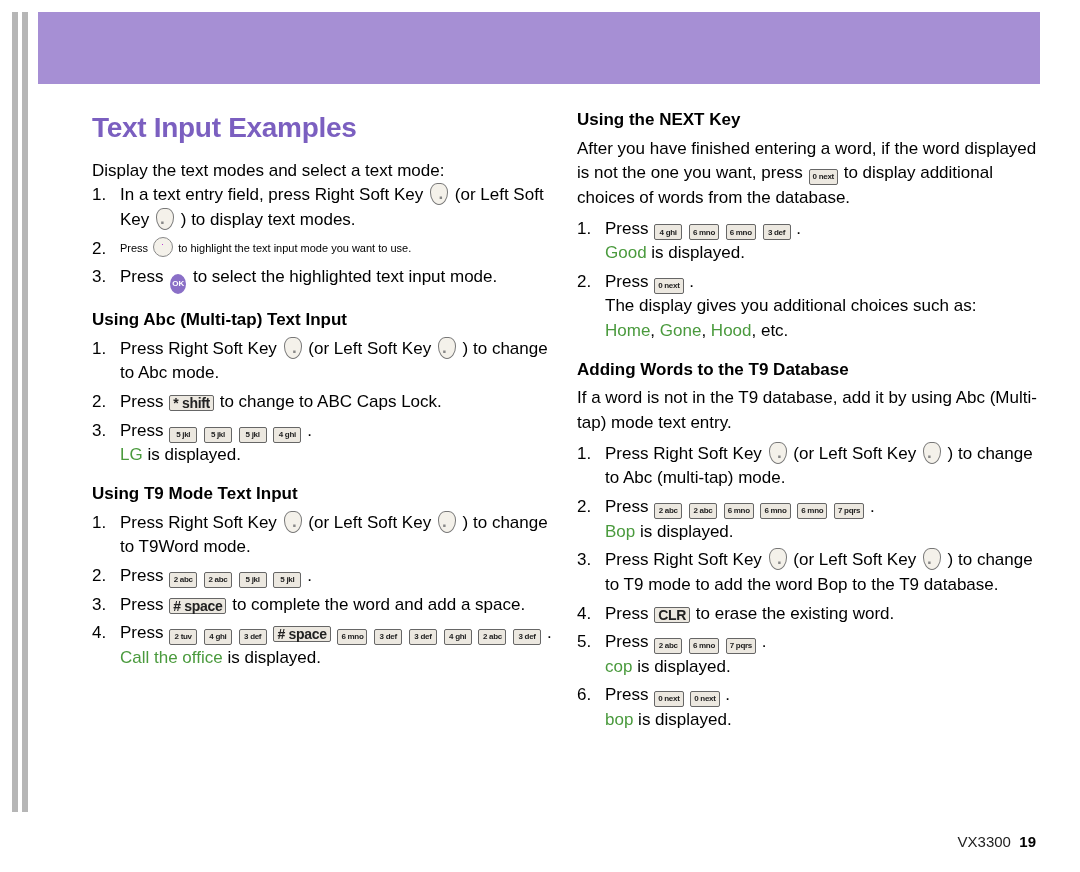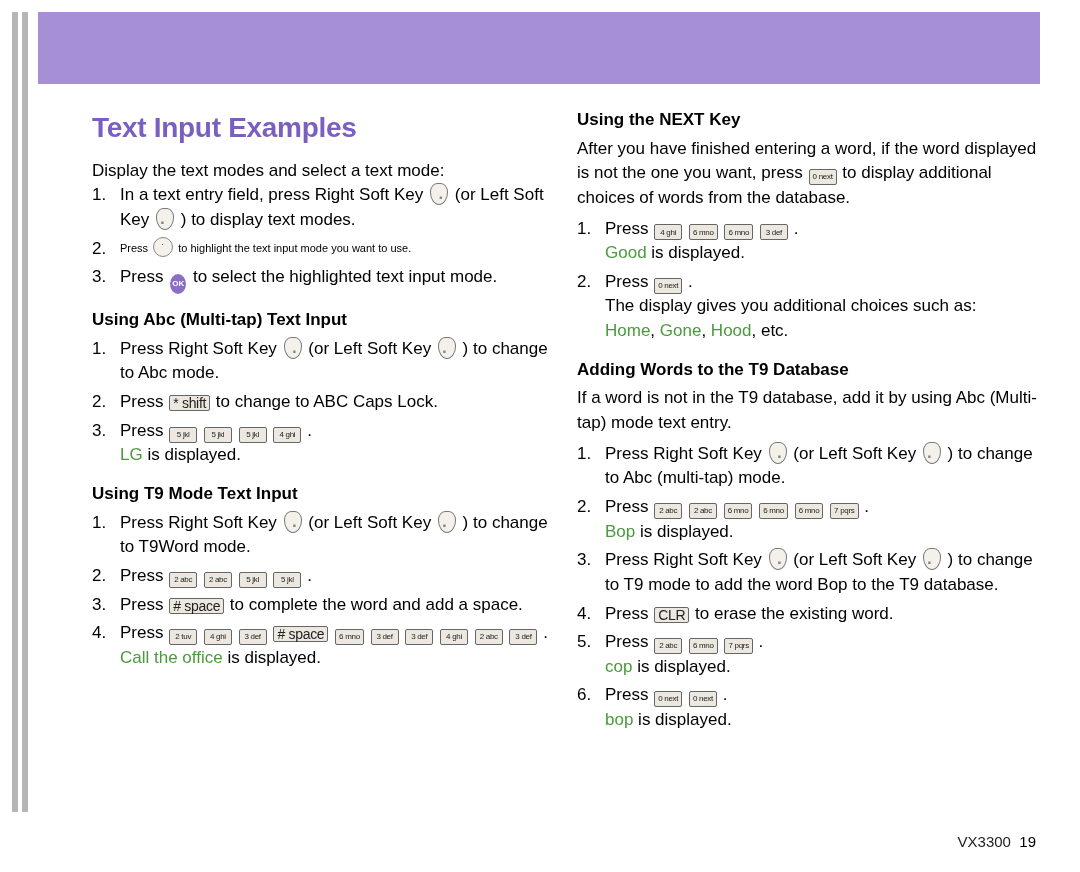--- a/index.html
+++ b/index.html
@@ -20,21 +20,21 @@
   .sub { font-weight: 700; margin-top: 14px; margin-bottom: 4px; }
   .ol { list-style: none; padding-left: 0; }
   .ol li { display: flex; margin-bottom: 4px; }
   .ol .num { width: 28px; flex-shrink: 0; }
   .ol .body { flex: 1; }
   .green { color: #4a9a3d; }
   .key {
     display: inline-flex; align-items: center; justify-content: center;
     border: 1px solid #666; border-radius: 2px; background: #ece8e0;
     height: 16px; min-width: 28px; padding: 0 3px; margin: 0 1px;
-    font-size: 8px; font-weight: 400; color: #222; vertical-align: -1px;
+    font-size: 8px; font-weight: 700; color: #222; vertical-align: -1px;
     font-family: Arial, sans-serif; letter-spacing: -0.3px;
   }
   .key.wide { min-width: 34px; font-size: 14px; }
   .softkey {
     display: inline-block; width: 18px; height: 22px; vertical-align: -5px;
     border: 1.5px solid #777; border-radius: 8px 8px 10px 10px / 10px 10px 14px 14px;
     background: #f4f1ea; position: relative; margin: 0 2px;
   }
   .softkey::after { content: "·"; position: absolute; color: #888; font-weight:700; }
   .softkey.right::after { right: 3px; top: 2px; }
@@ -44,21 +44,21 @@
     border-radius: 50%; background: #f4f1ea; vertical-align: -5px; margin: 0 2px;
     position: relative;
   }
   .navkey::after { content:"·"; position:absolute; left:7px; top:1px; color:#a0c; font-size:8px; }
   .okkey {
     display: inline-block; width: 16px; height: 20px; border-radius: 50%;
     background: #8a6fc7; color: #fff; font-size: 8px; font-weight: 700;
     text-align: center; line-height: 20px; vertical-align: -4px; margin: 0 2px;
   }
   .footer { position: absolute; bottom: 22px; right: 44px; font-size: 15px; color: #222; }
-  .footer .pn { font-weight: 400; color:#000; }
+  .footer .pn { font-weight: 700; color:#000; }
 </style>
 </head>
 <body>
 
 <div class="side-bar"></div>
 <div class="side-bar2"></div>
 <div class="top-bar"></div>
 
 <div class="page">
 

